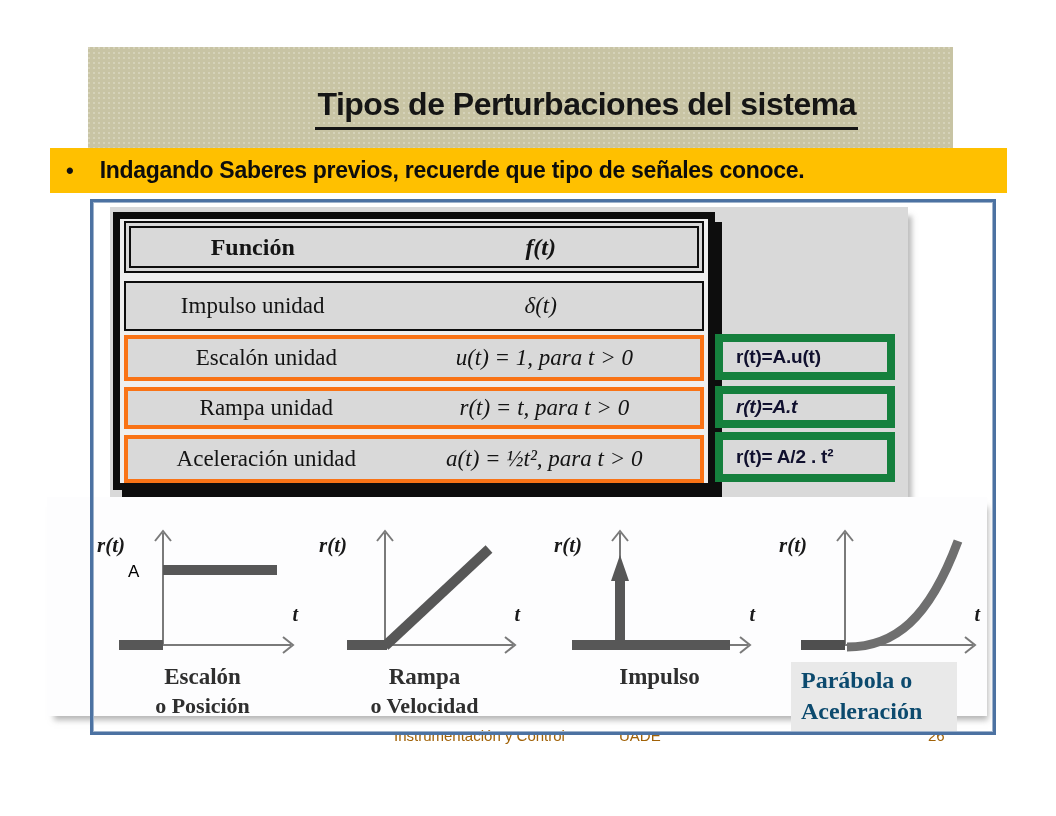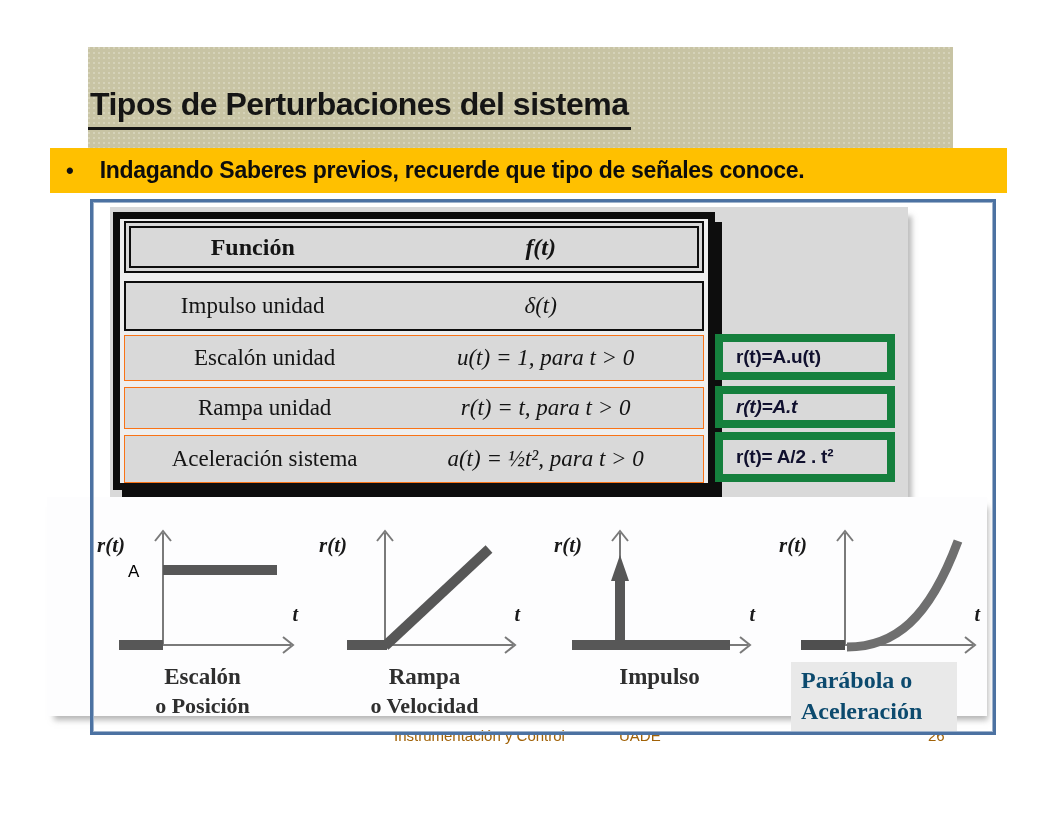--- a/index.html
+++ b/index.html
@@ -7,21 +7,21 @@
     position:relative;width:1056px;height:816px;background:#ffffff;overflow:hidden;
     font-family:"Liberation Sans","DejaVu Sans",sans-serif;
   }
   
   .title-box{
     position:absolute;left:88px;top:47px;width:865px;height:105px;
     background:#c8c4a4;
     background-image:radial-gradient(circle at 1px 1px, rgba(255,255,255,.25) .7px, transparent .8px);
     background-size:5px 5px;
   }
-  .title-wrap{position:absolute;left:88px;top:86px;width:770px;text-align:left;}
+  .title-wrap{position:absolute;left:88px;top:86px;width:770px;text-align:right;}
   .title-text{
     display:inline-block;color:#151515;font-weight:bold;font-size:32px;letter-spacing:-.5px;
     border-bottom:3px solid #151515;padding:0 2px 4px 2px;
   }
   
   .bullet-bar{
     position:absolute;left:50px;top:148px;width:957px;height:45px;background:#ffc000;
     display:flex;align-items:center;
   }
   .bullet-glyph{font-size:22px;color:#111;margin-left:16px;font-weight:bold;}
@@ -46,21 +46,21 @@
     position:absolute;left:4px;width:580px;box-sizing:border-box;background:#d9d9d9;
     display:flex;align-items:center;
     font-family:"Liberation Serif","DejaVu Serif",serif;color:#141414;
   }
   .trow .c1{width:44%;text-align:center;font-size:23px;}
   .trow .c2{width:56%;text-align:center;font-size:23px;font-style:italic;}
   .trow.header{top:2px;height:52px;border:2px solid #0d0d0d;
     box-shadow:inset 0 0 0 3px #d9d9d9, inset 0 0 0 5px #0d0d0d;}
   .trow.header .c1,.trow.header .c2{font-weight:bold;font-size:24px;}
   .trow.rowA{top:62px;height:50px;border:2px solid #0d0d0d;}
-  .trow.navy{border:1px solid #f97316;padding-left:16px;}
+  .trow.navy{border:4px solid #f97316;padding-left:16px;}
   .trow.rowB{top:116px;height:46px;}
   .trow.rowC{top:168px;height:42px;}
   .trow.rowD{top:216px;height:48px;}
   
   .side-label{
     position:absolute;left:715px;width:180px;box-sizing:border-box;background:#d9d9d9;
     border:8px solid #15803d;display:flex;align-items:center;z-index:9;
     font-weight:bold;font-size:19px;color:#10102e;padding-left:13px;letter-spacing:-.2px;
   }
   .side-label.l1{top:334px;height:46px;}
@@ -136,21 +136,21 @@
     </div>
     <div class="trow rowB navy">
       <div class="c1">Escalón unidad</div>
       <div class="c2">u(t) = 1, para t &gt; 0</div>
     </div>
     <div class="trow rowC navy">
       <div class="c1">Rampa unidad</div>
       <div class="c2">r(t) = t, para t &gt; 0</div>
     </div>
     <div class="trow rowD navy">
-      <div class="c1">Aceleración sistema</div>
+      <div class="c1">Aceleración unidad</div>
       <div class="c2">a(t) = ½t², para t &gt; 0</div>
     </div>
   </div>
 
   <div class="side-label l1">r(t)=A.u(t)</div>
   <div class="side-label l2">r(t)=A.t</div>
   <div class="side-label l3">r(t)= A/2 . t²</div>
 
   <div class="graphs-strip">
 

